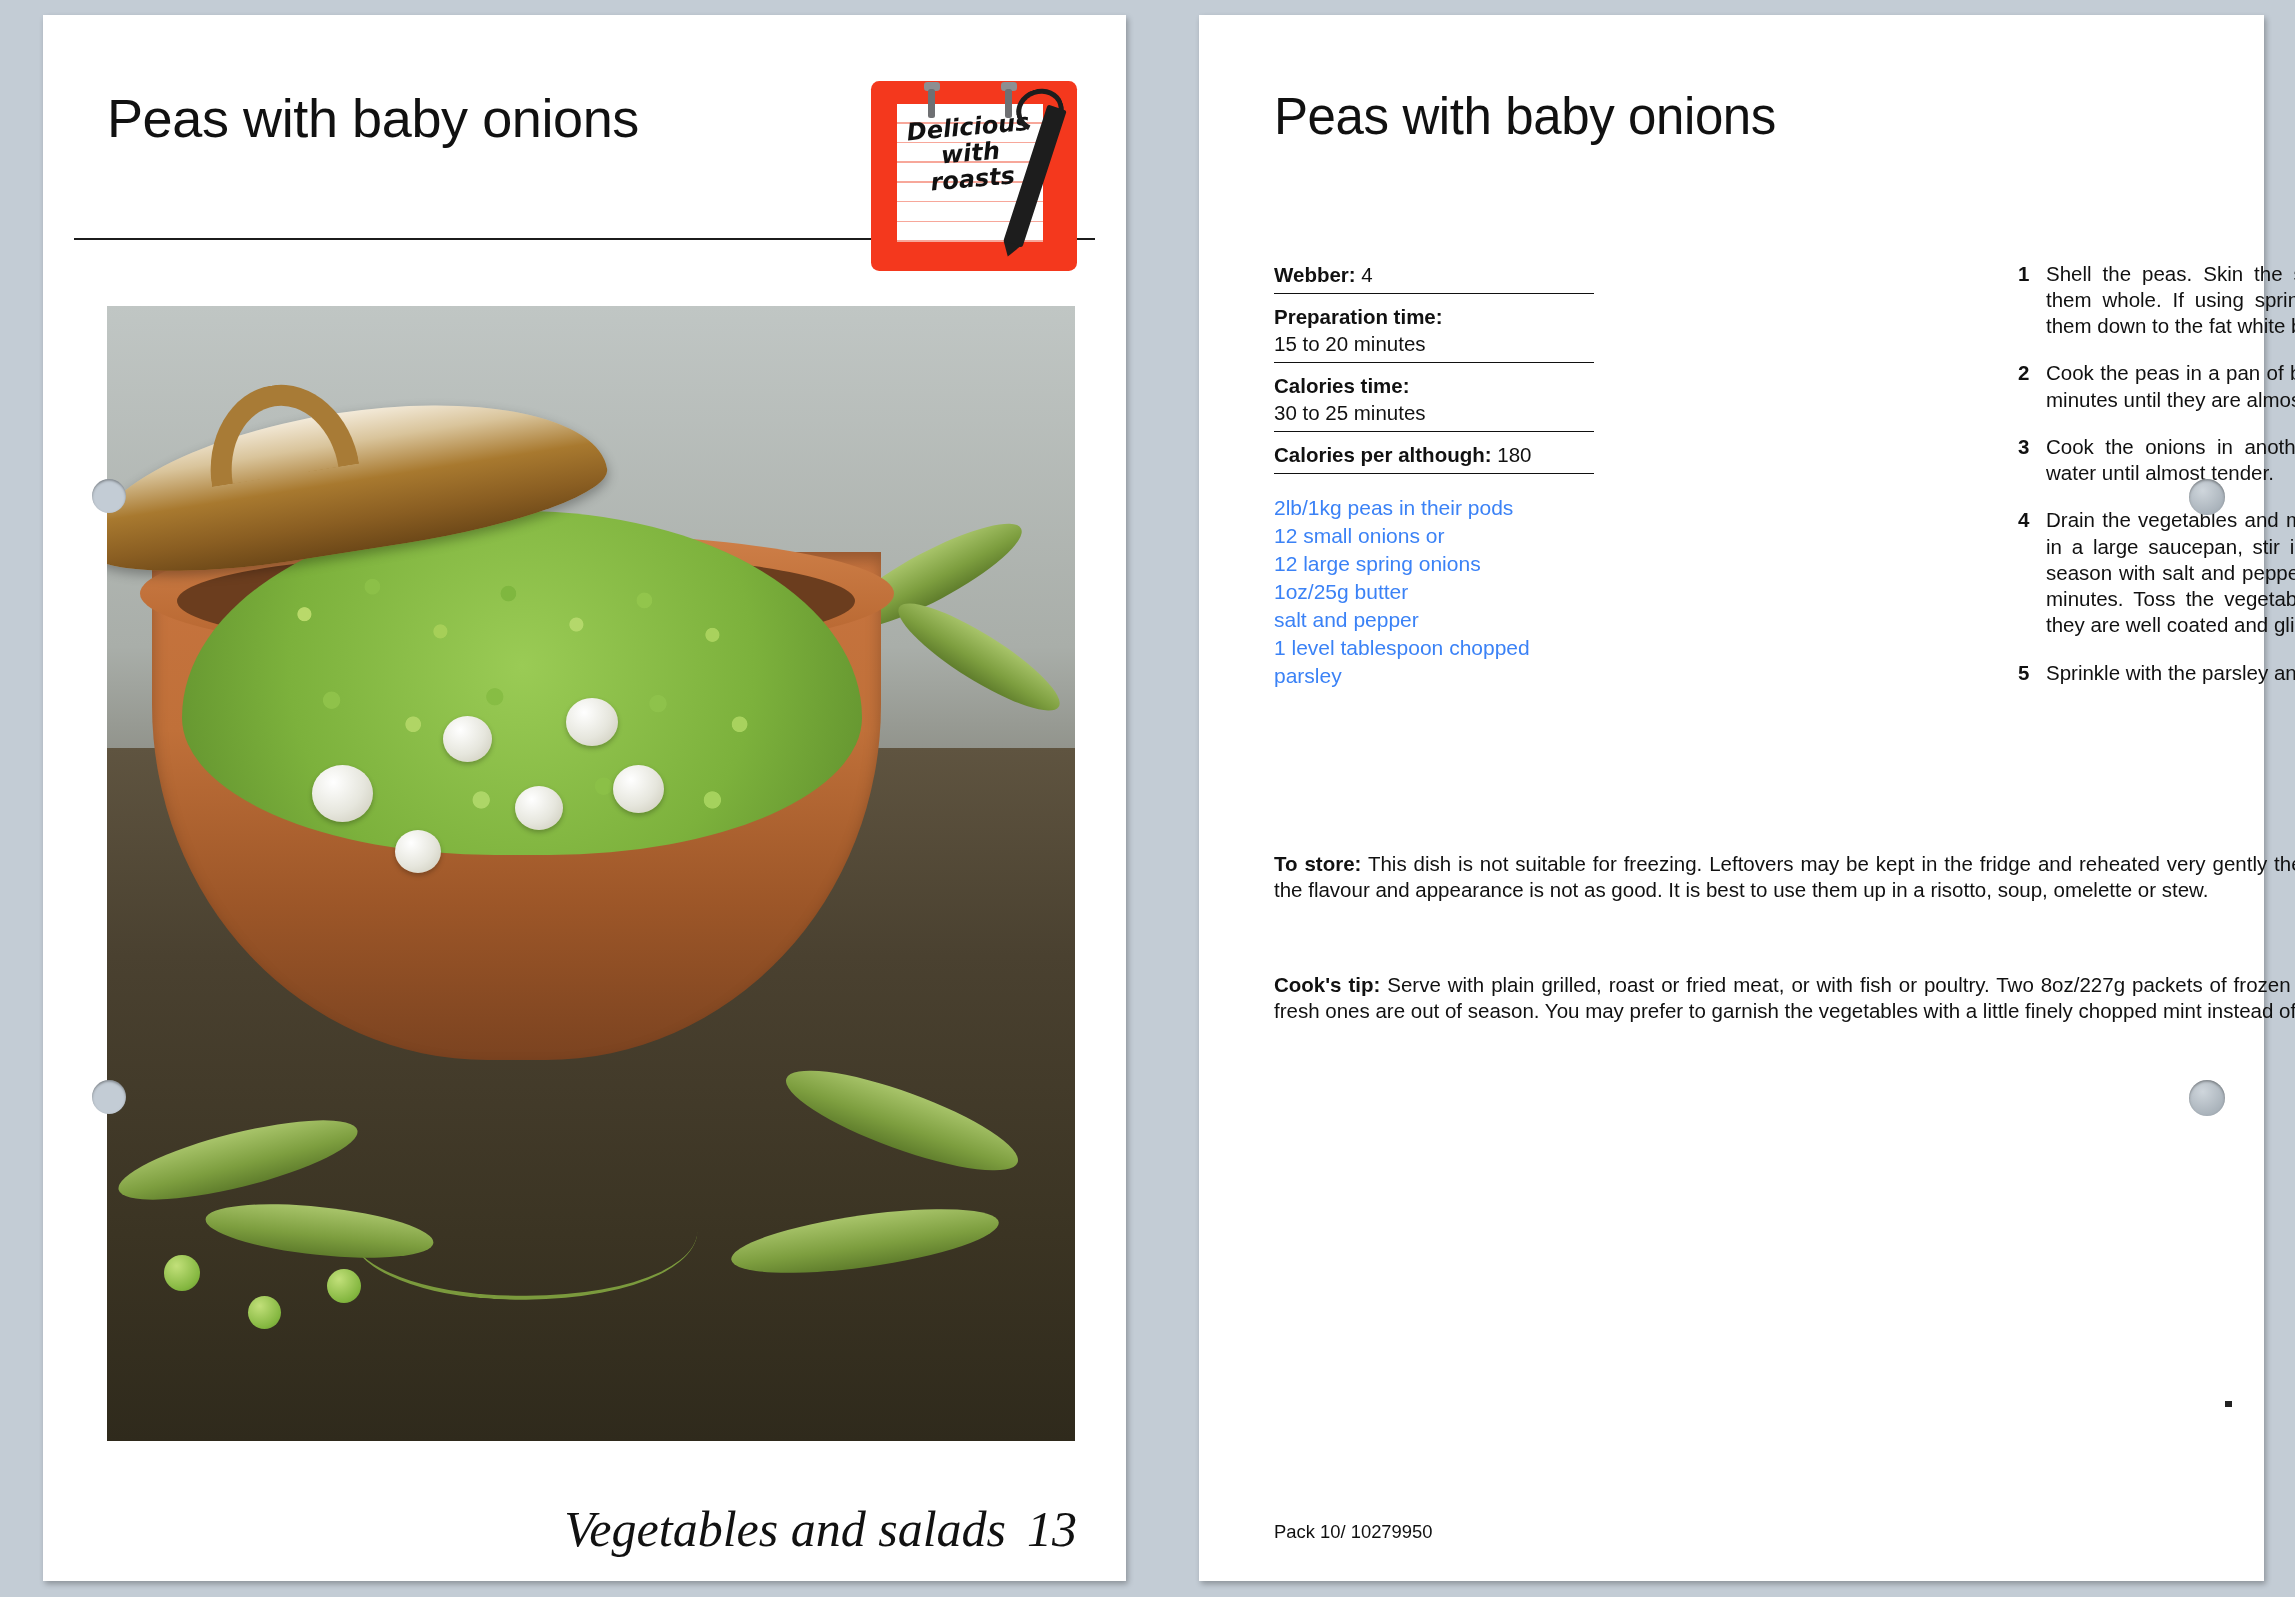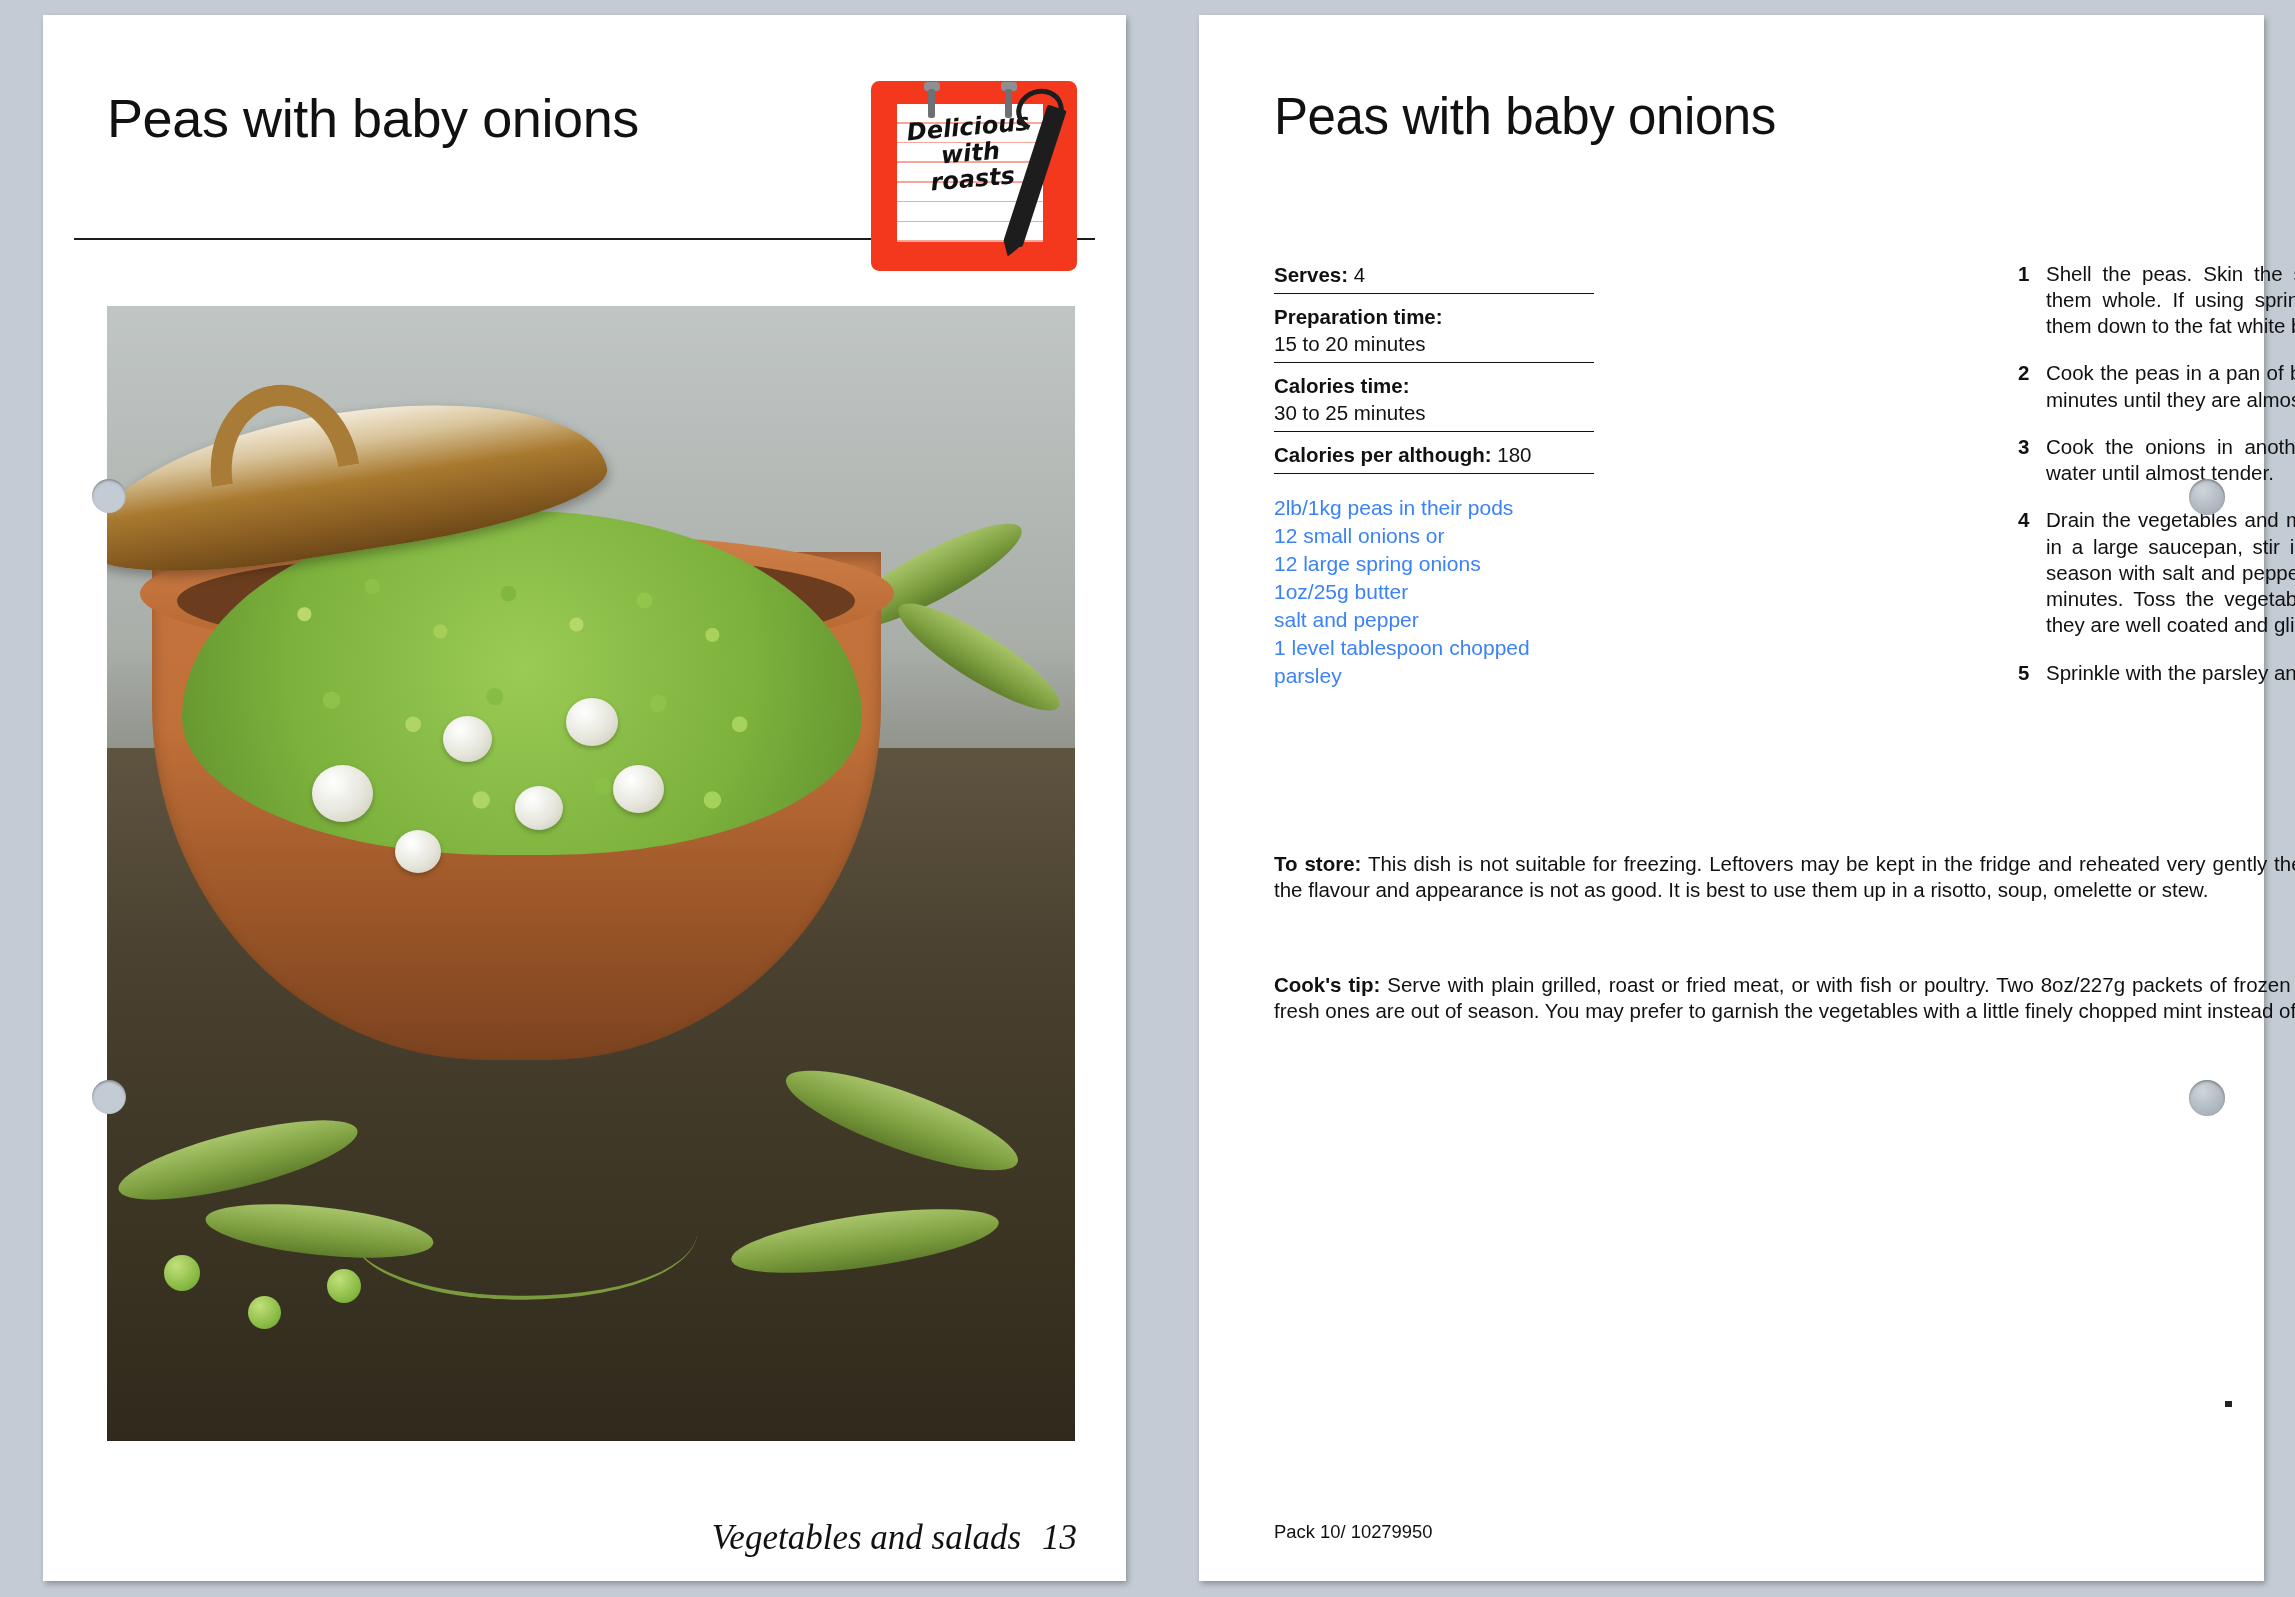--- a/index.html
+++ b/index.html
@@ -309,21 +309,21 @@
     border-radius: 0 0 60% 40%;
     transform: rotate(4deg);
   }
 
   .front-footer {
     position: absolute;
     right: 49px;
     bottom: 23px;
     font-family: "Liberation Serif", serif;
     font-style: italic;
-    font-size: 35px;
+    font-size: 50px;
     color: #111;
     white-space: nowrap;
     text-align: right;
   }
   .front-footer .num {
     font-style: italic;
     margin-left: 21px;
   }
 
   
@@ -493,21 +493,21 @@
       <span>Vegetables and salads</span><span class="num">13</span>
     </div>
   </div>
 
   <div class="card" id="card-back">
 
     <div class="back-title">Peas with baby onions</div>
 
     <div class="left-col">
       <div class="meta-row">
-        <b>Serves:</b>
+        <b>Webber:</b>
         <span>4</span>
       </div>
       <div class="meta-row">
         <b>Preparation time:</b><br>
         <span>15 to 20 minutes</span>
       </div>
       <div class="meta-row">
         <b>Calories time:</b><br>
         <span>30 to 25 minutes</span>
       </div>

